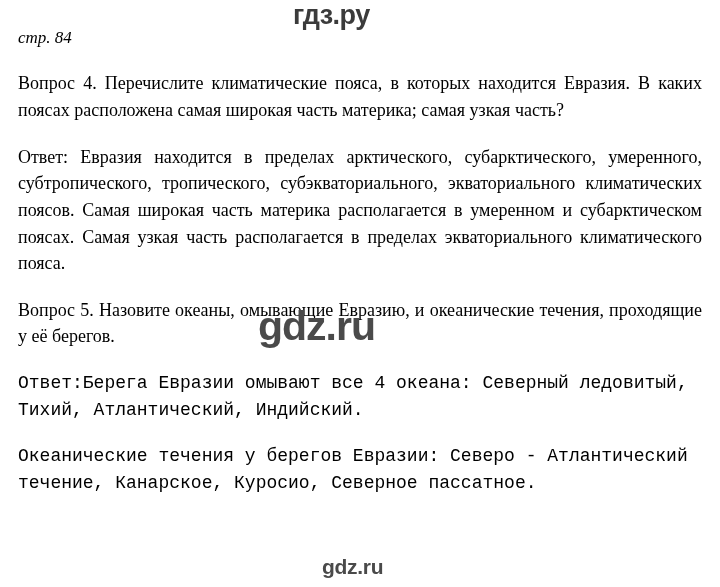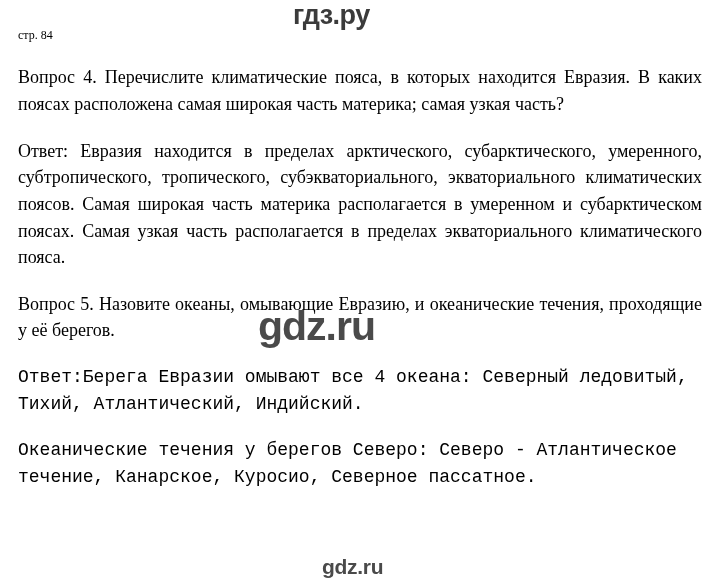--- a/index.html
+++ b/index.html
@@ -30,23 +30,24 @@
     color: #3b3b3b;
     letter-spacing: -0.5px;
   }
   .content {
     position: absolute;
     top: 28px;
     left: 18px;
     width: 684px;
   }
   .page-num {
-    font-size: 12px;
+    font-size: 17px;
     margin: 0 0 22px 0;
     line-height: 1.2;
+    font-style: italic;
   }
   p.para {
     font-size: 18px;
     line-height: 1.48;
     margin: 0 0 20px 0;
     text-align: justify;
     text-justify: inter-word;
   }
   p.para.last-left {
     text-align: left;
@@ -82,19 +83,19 @@
 
   <div class="header-logo">гдз.ру</div>
 
   <div class="content">
     <div class="page-num">стр. 84</div>
 
     <p class="para">Вопрос 4. Перечислите климатические пояса, в которых находится Евразия. В каких поясах расположена самая широкая часть материка; самая узкая часть?</p>
     <p class="para">Ответ: Евразия находится в пределах арктического, субарктического, умеренного, субтропического, тропического, субэкваториального, экваториального климатических поясов. Самая широкая часть материка располагается в умеренном и субарктическом поясах. Самая узкая часть располагается в пределах экваториального климатического пояса.</p>
     <p class="para">Вопрос 5. Назовите океаны, омывающие Евразию, и океанические течения, проходящие у её берегов.</p>
     <p class="para last-left">Ответ:Берега Евразии омывают все 4 океана: Северный ледовитый, Тихий, Атлантический, Индийский.</p>
-    <p class="para last-left">Океанические течения у берегов Северо: Северо - Атлантическое течение, Канарское, Куросио, Северное пассатное.</p>
+    <p class="para last-left">Океанические течения у берегов Евразии: Северо - Атлантический течение, Канарское, Куросио, Северное пассатное.</p>
   </div>
 
   <div class="watermark-center">gdz.ru</div>
   <div class="watermark-bottom">gdz.ru</div>
 
 </div>
 
 </body></html>

